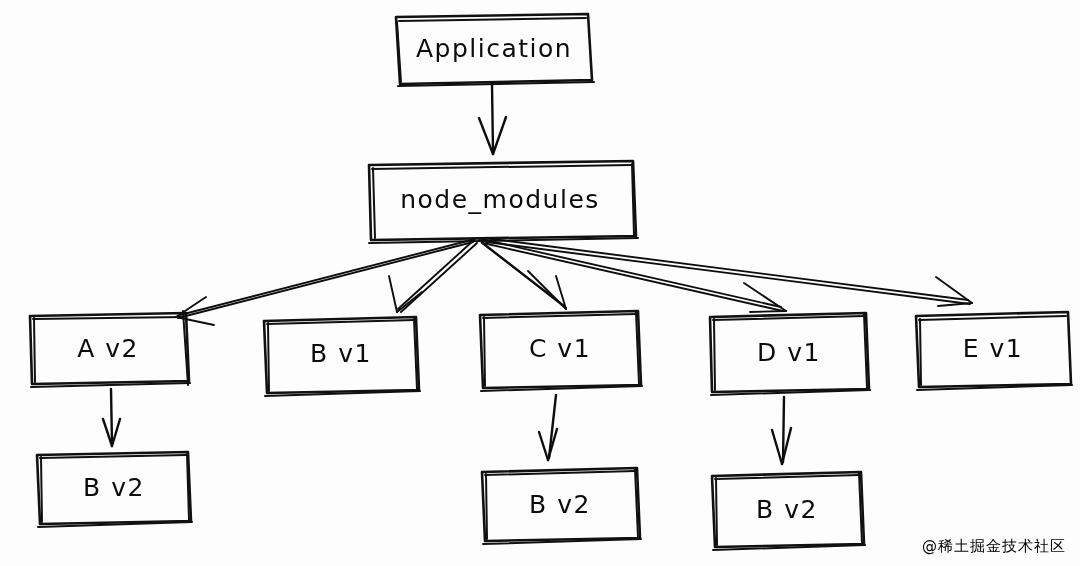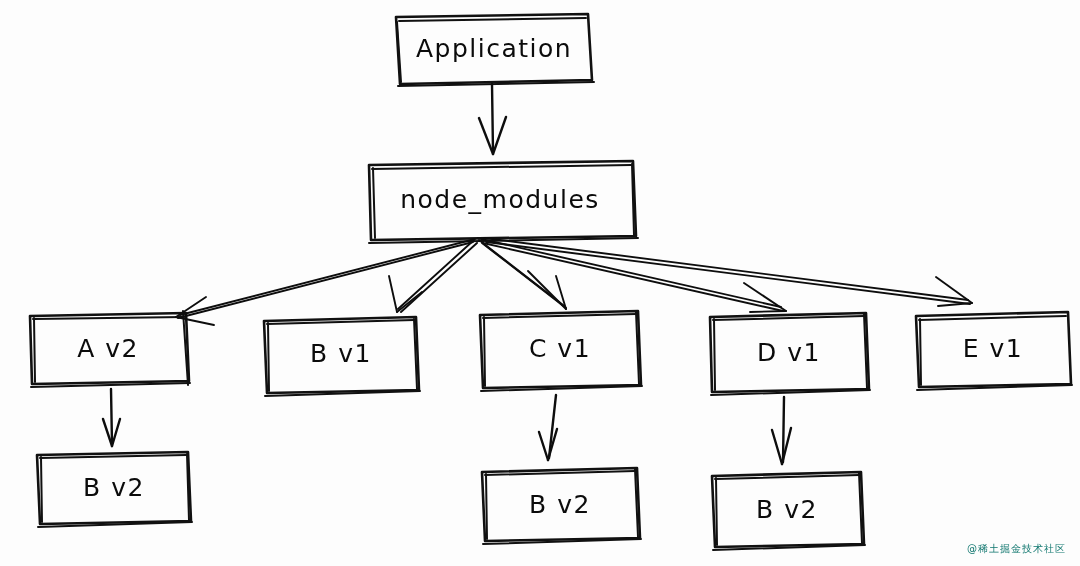--- a/index.html
+++ b/index.html
@@ -48,22 +48,22 @@
     stroke-linejoin: round;
   }
   .arrow-stroke.thin {
     stroke-width: 1.9;
   }
   .watermark {
     position: absolute;
     right: 14px;
     bottom: 10px;
     font-family: "DejaVu Sans", sans-serif;
-    font-size: 10px;
-    color: #0f766e;
+    font-size: 15px;
+    color: #000000;
     letter-spacing: 1px;
     user-select: none;
     margin-top: 24px;
   }
 </style>
 </head>
 <body>
 
 <div id="canvas">
 

